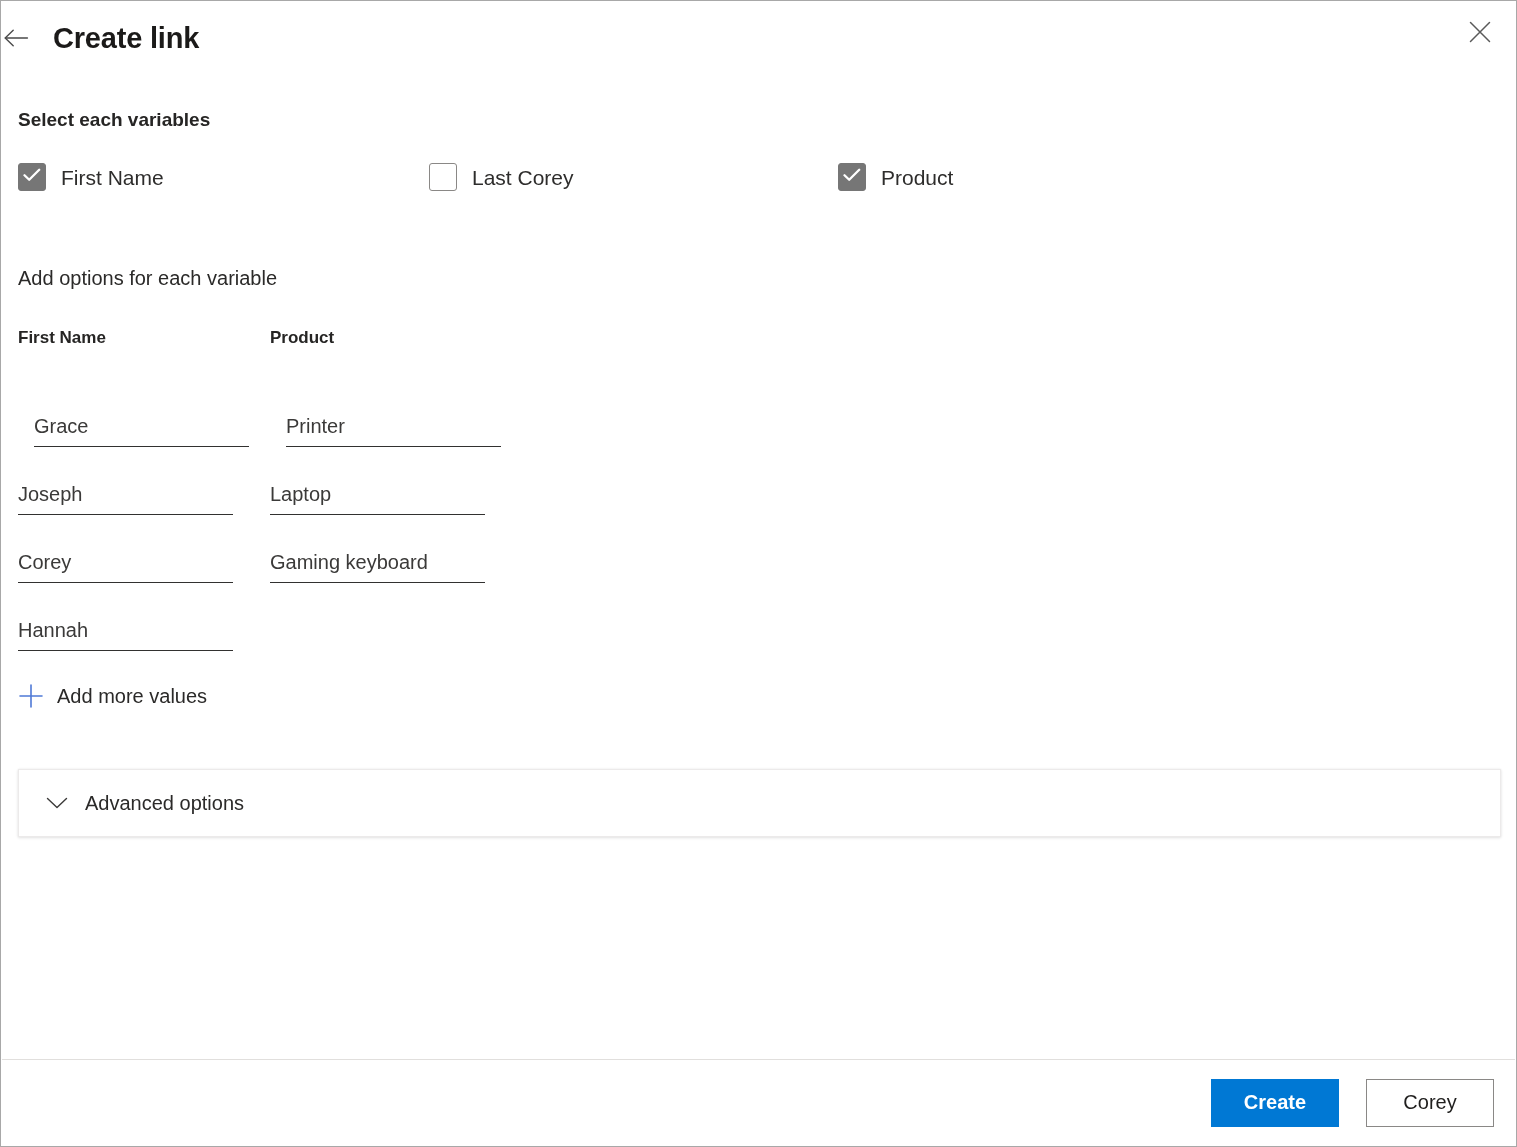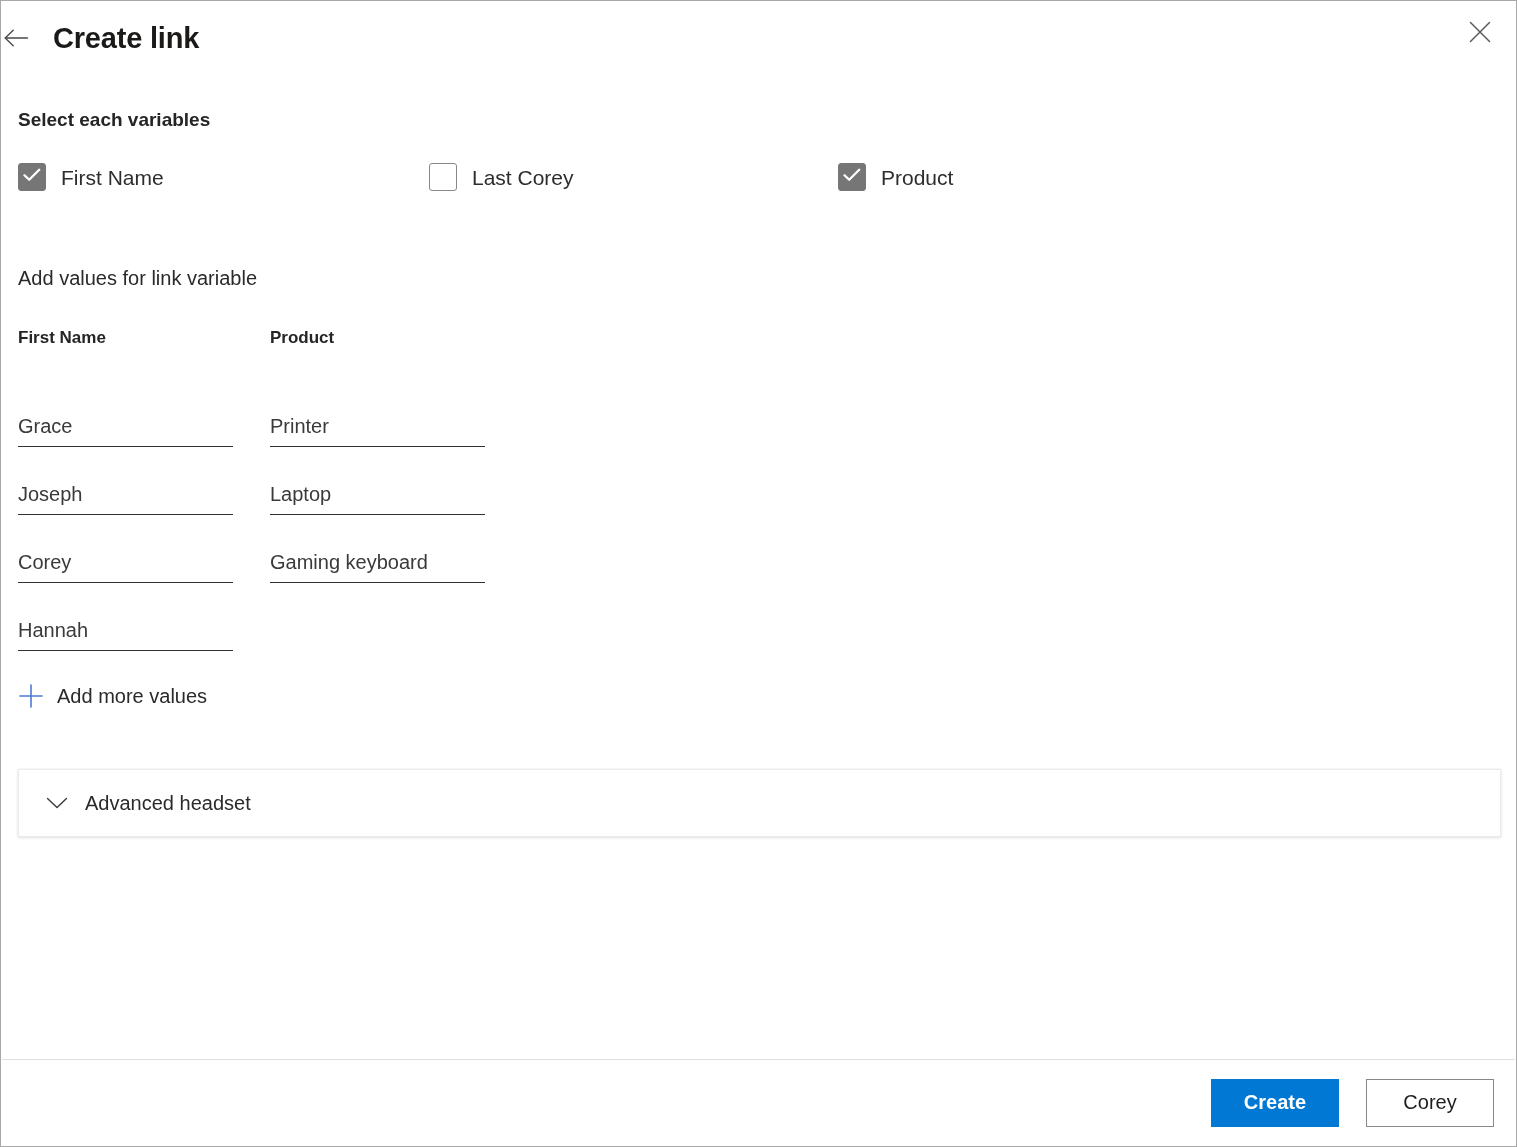--- a/index.html
+++ b/index.html
@@ -172,21 +172,21 @@
     border-bottom: 1px solid #323130;
     background: transparent;
     outline: none;
     font-family: "Liberation Sans", sans-serif;
     font-size: 20px;
     color: #3b3a39;
     padding: 0 0 6px 0;
     height: 34px;
     line-height: 28px;
   }
-  .field-first { margin-top: 33px; }
+  .field-first { margin-top: 33px; margin-left: 16px; }
 
   
   .add-more {
     position: absolute;
     top: 678px;
     left: 17px;
     display: flex;
     align-items: center;
     gap: 13px;
     cursor: pointer;
@@ -337,21 +337,21 @@
           <svg width="18" height="14" viewBox="0 0 18 14" fill="none" xmlns="http://www.w3.org/2000/svg">
             <path d="M1.5 7.2 L6.2 11.8 L16.2 1.8" stroke="#ffffff" stroke-width="2.3" fill="none" stroke-linecap="round" stroke-linejoin="round"></path>
           </svg>
         </span>
       </span>
       <span class="cb-label">Product</span>
     </label>
 
   </div>
 
-  <div class="section-title values">Add values for link variable</div>
+  <div class="section-title values">Add options for each variable</div>
 
   <div class="values-grid">
 
     <div class="col c0">
       <div class="col-header">First Name</div>
       <div class="field field-first">
         <input class="underline-input" type="text" value="Grace" style="">
       </div>
       <div class="field">
         <input class="underline-input" type="text" value="Joseph" style="">
@@ -387,21 +387,21 @@
     </span>
     <span class="label">Add more values</span>
   </div>
 
   <div class="adv-card">
     <span class="chev">
       <svg width="22" height="14" viewBox="0 0 22 14" fill="none" xmlns="http://www.w3.org/2000/svg">
         <path d="M1.5 2.5 L11 11.5 L20.5 2.5" stroke="#3b3a39" stroke-width="1.4" fill="none" stroke-linecap="round" stroke-linejoin="round"></path>
       </svg>
     </span>
-    <span class="adv-label">Advanced headset</span>
+    <span class="adv-label">Advanced options</span>
   </div>
 
   <div class="footer">
     <button class="btn btn-primary">Create</button>
     <button class="btn btn-secondary">Corey</button>
   </div>
 
 </div>
 
 </body></html>

